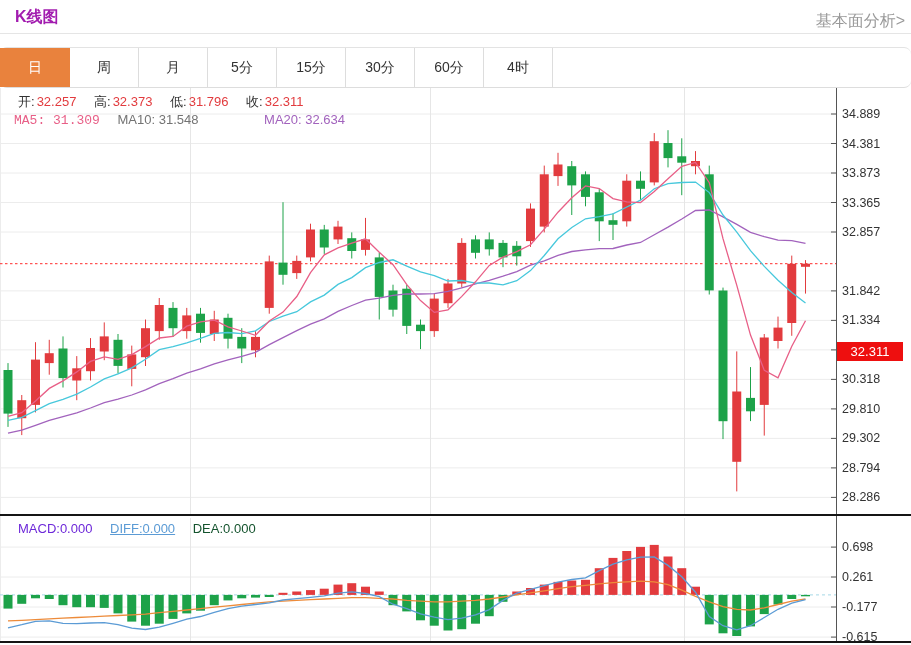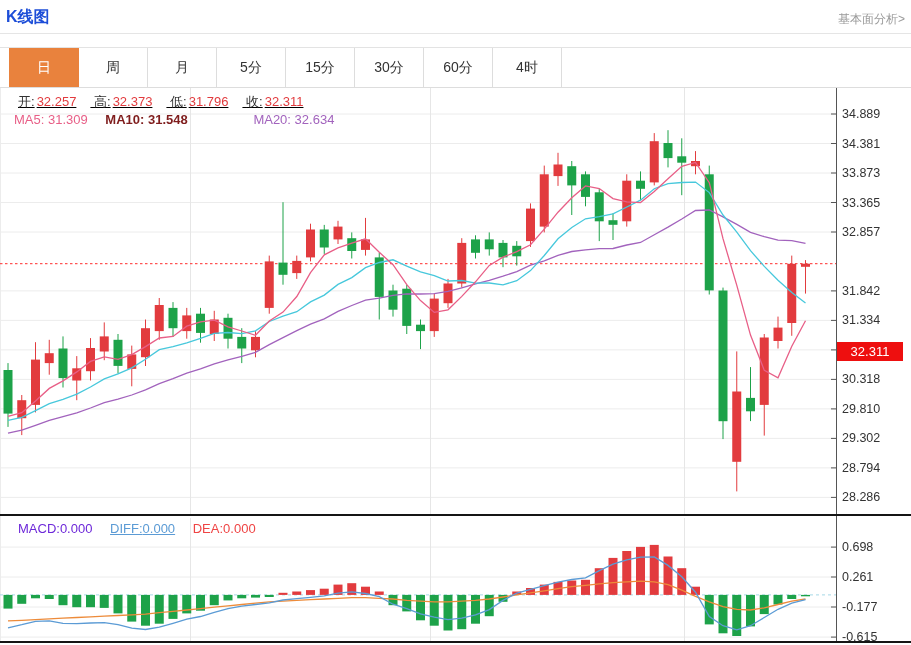--- a/index.html
+++ b/index.html
@@ -1,22 +1,22 @@
 <!DOCTYPE html>
 <html><head>
 <meta charset="utf-8">
 <style>
   html,body{margin:0;padding:0;background:#fff;}
   body{width:911px;height:645px;position:relative;overflow:hidden;
        font-family:"Liberation Sans","DejaVu Sans",sans-serif;-webkit-font-smoothing:antialiased;}
-  .page-title{position:absolute;left:6px;top:7px;font-size:16px;font-weight:bold;color:#1d4ed8;}
-  .top-link{position:absolute;right:6px;top:11px;font-size:12px;color:#999;text-decoration:none;cursor:pointer;}
+  .page-title{position:absolute;left:15px;top:7px;font-size:16px;font-weight:bold;color:#a21caf;}
+  .top-link{position:absolute;right:6px;top:11px;font-size:16px;color:#999;text-decoration:none;cursor:pointer;}
   .header-rule{position:absolute;left:0;top:33px;width:911px;height:1px;background:#e5e5e5;}
   .tabs{position:absolute;left:0;top:47px;width:911px;height:41px;box-sizing:border-box;
-        border-top:1px solid #e3e3e3;border-bottom:1px solid #ddd;padding-left:9px;white-space:nowrap;}
+        border-top:1px solid #e3e3e3;border-bottom:1px solid #ddd;padding-left:0;white-space:nowrap;border-radius:7px;}
   .tab{display:inline-block;width:68px;height:39px;line-height:39px;text-align:center;
        font-size:14px;color:#333;border-right:1px solid #ddd;cursor:pointer;vertical-align:top;background:#fff;}
   .tab:first-child{border-left:1px solid #ddd;}
   .tab.active{color:#fff;border-color:transparent;}
   .chart-wrap{position:absolute;left:0;top:88px;width:911px;height:557px;}
   svg text{font-family:"Liberation Sans","DejaVu Sans",sans-serif;}
   .legend-row{position:absolute;left:18px;font-size:13px;white-space:nowrap;z-index:5;}
   .legend-row .lbl{color:#333;margin-right:2px;}
   .legend-row .pair{margin-right:14px;}
   .price-badge{position:absolute;left:837px;width:66px;height:19px;line-height:19px;
@@ -279,33 +279,33 @@
       <line x1="831" y1="519.0" x2="836" y2="519.0" stroke="#555555"></line>
       <text x="842" y="523.0" font-size="12.5" fill="#333333">-0.177</text>
       <line x1="831" y1="549.1" x2="836" y2="549.1" stroke="#555555"></line>
       <text x="842" y="553.1" font-size="12.5" fill="#333333">-0.615</text>
       <rect x="0" y="426" width="911" height="2" fill="#151515"></rect>
       <rect x="0" y="553" width="911" height="2" fill="#151515"></rect>
       <rect x="0" y="0" width="836" height="426" fill="transparent"></rect>
       <rect x="0" y="428" width="836" height="125" fill="transparent"></rect>
     </svg>
 
-  <div class="legend-row" style="top:5px;text-decoration:underline;">
+  <div class="legend-row" style="top:5px;">
     <span class="lbl">开:</span><span class="pair val-red" style="color: rgb(226, 59, 62);">32.257</span>
     <span class="lbl">高:</span><span class="pair val-red" style="color: rgb(226, 59, 62);">32.373</span>
     <span class="lbl">低:</span><span class="pair val-red" style="color: rgb(226, 59, 62);">31.796</span>
     <span class="lbl">收:</span><span class="pair val-red" style="color: rgb(226, 59, 62);">32.311</span>
   </div>
 
   <div class="legend-row" style="top:24px;left:14px;">
-    <span class="pair ma5c" style="color: rgb(232, 95, 135);"><span>MA5:</span> <span>31.309</span></span>
-    <span class="pair ma10c" style="color: #7f1d1d; font-weight: bold;"><span>MA10:</span> <span>31.548</span></span>
+    <span class="pair ma5c" style="color: rgb(232, 95, 135); font-family: Liberation Mono, monospace;"><span>MA5:</span> <span>31.309</span></span>
+    <span class="pair ma10c" style="color: #737373;"><span>MA10:</span> <span>31.548</span></span>
     <span class="pair ma20c" style="color: rgb(162, 99, 189); margin-left: 48px;"><span>MA20:</span> <span>32.634</span></span>
   </div>
 
   <div class="legend-row" style="top:433px;">
     <span class="pair macdc" style="color: #6d28d9;"><span>MACD:</span><span>0.000</span></span>
     <span class="pair diffc" style="color: rgb(91, 155, 213); text-decoration: underline;"><span>DIFF:</span><span>0.000</span></span>
-    <span class="pair deac" style="color: #ef4444;"><span>DEA:</span><span>0.000</span></span>
+    <span class="pair deac" style="color: #14532d;"><span>DEA:</span><span>0.000</span></span>
   </div>
 
   <div class="price-badge" id="price-badge" style="background: rgb(238, 15, 15); top: 254px;">32.311</div>
 </div>
 
 </body></html>

